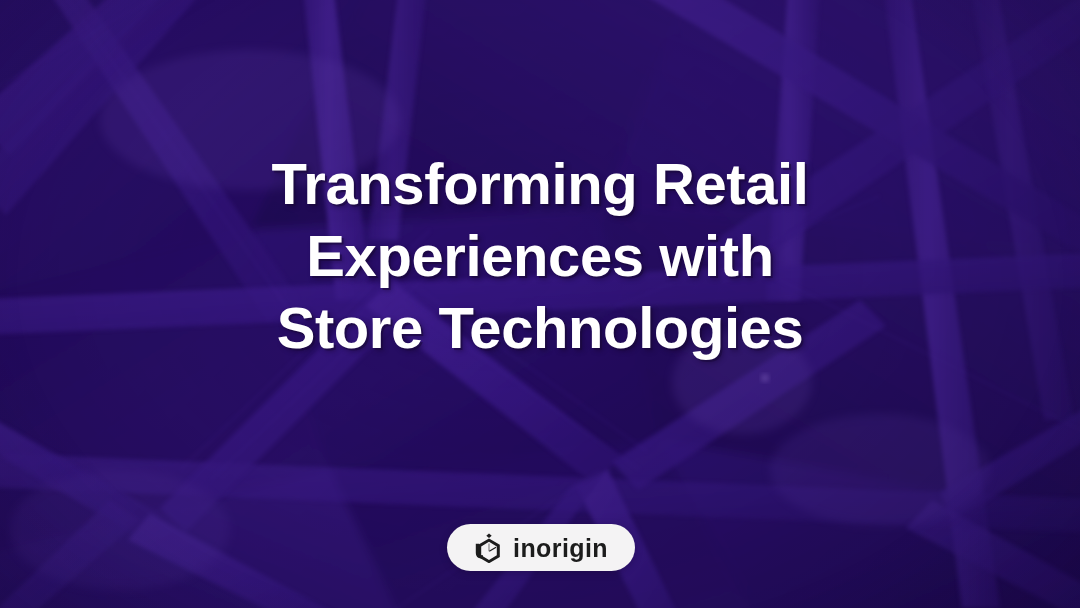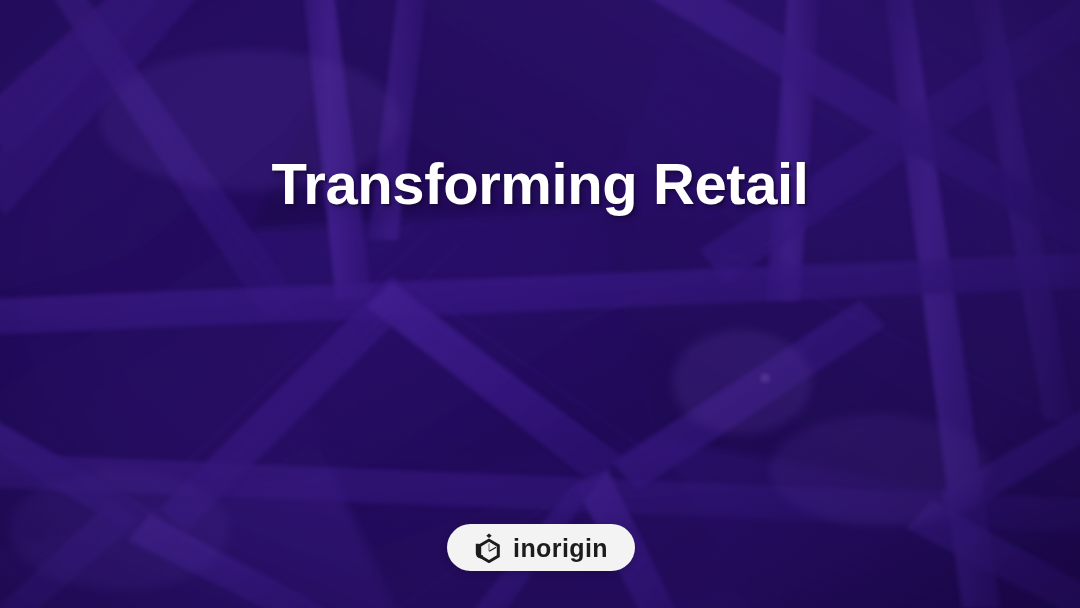--- a/index.html
+++ b/index.html
@@ -211,20 +211,22 @@
 
       <circle cx="765" cy="378" r="4.5" fill="#c9b2f0" opacity="0.55" filter="url(#soft)"></circle>
     </svg>
   </div>
 
   <div id="bg-tint"></div>
   <div id="bg-vignette"></div>
 
   <div id="headline-block">
     <span class="headline-line">Transforming Retail</span>
+    <span class="headline-line">Experiences with</span>
+    <span class="headline-line">Store Technologies</span>
   </div>
 
   <div id="logo-badge">
     <svg id="logo-mark" viewBox="0 0 100 100">
       <g fill="#1c1c1c">
 
         <polygon points="50,2 59,9.5 50,17 41,9.5"></polygon>
 
         <path d="M50 18 L86 39 L86 80 L50 101 L14 80 L14 39 Z
                  M50 29 L24 45 L24 74 L50 90 L76 74 L76 45 Z" fill-rule="evenodd"></path>

